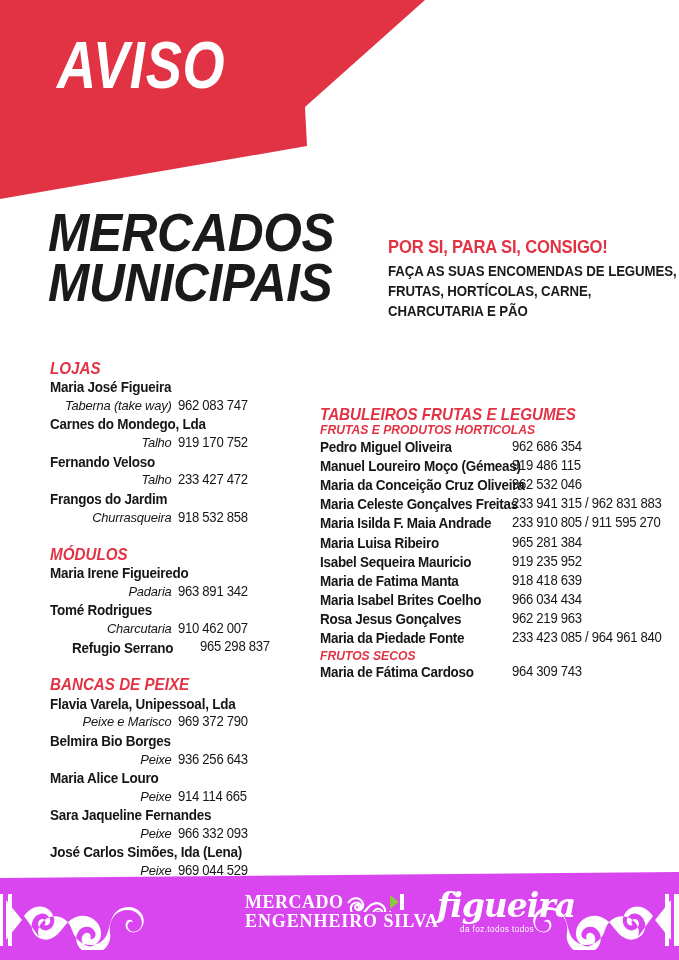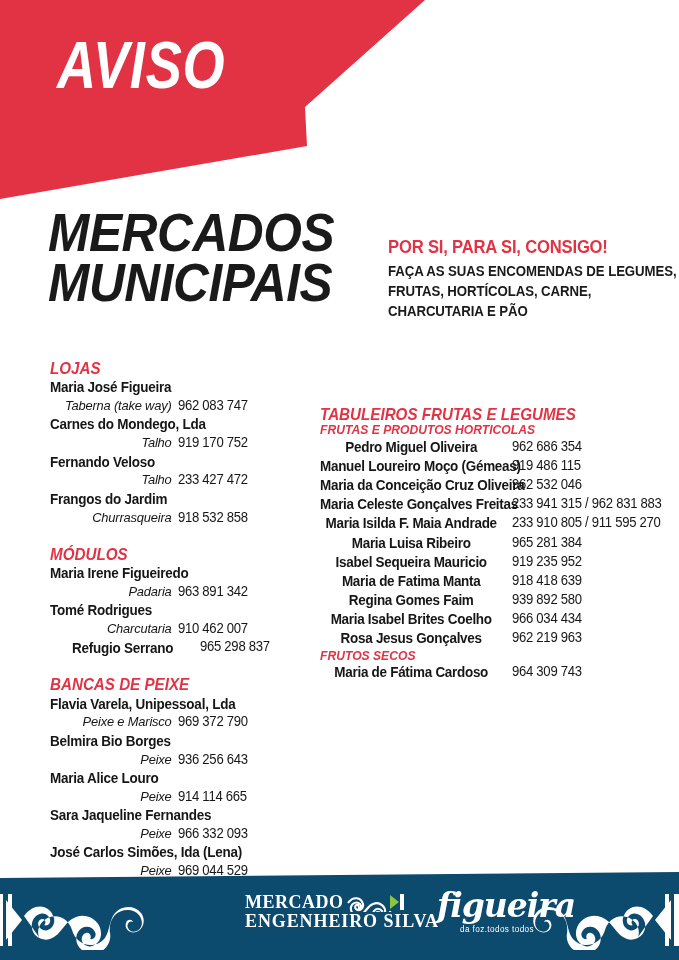--- a/index.html
+++ b/index.html
@@ -92,37 +92,37 @@
     white-space:nowrap;
   }
   .inline-row{ display:flex;justify-content:center; }
   .inline-row .entry-name{ width:128px; flex:0 0 128px; }
   .sec-head-wrap{ margin-top:18px; margin-bottom:1px; }
 
   
   .col-right{
     position:absolute; left:320px; top:405px; width:350px;
   }
-  .r-row{ display:flex; line-height:1.35;text-align:center; }
+  .r-row{ display:flex; line-height:1.35; }
   .r-name{
     font-size:14.2px; font-weight:bold; color:#161616;
     width:192px; flex:0 0 192px; letter-spacing:-0.3px;
     transform:scaleX(0.95); transform-origin:left center;
     white-space:nowrap;
   }
   .r-phone{
     font-size:13.8px; color:#161616; letter-spacing:-0.3px;
     transform:scaleX(0.95); transform-origin:left center;
     white-space:nowrap;
   }
 
   
   .footer{
     position:absolute; left:0; bottom:0; width:679px; height:88px;
-    background:#0c4a6e;
+    background:#d946ef;
     clip-path: polygon(0 6px, 679px 0, 679px 88px, 0 88px);
   }
   .flourish{ position:absolute; top:18px; }
   .flourish.left{ left:-6px; }
   .flourish.right{ right:-4px; }
 
   .logo-mes{
     position:absolute; left:245px; top:20px;
     color:#ffffff; text-align:left;
     font-family:"Liberation Serif", serif;
@@ -269,30 +269,30 @@
     </div>
     <div class="r-row">
       <div class="r-name">Isabel Sequeira Mauricio</div>
       <div class="r-phone">919 235 952</div>
     </div>
     <div class="r-row">
       <div class="r-name">Maria de Fatima Manta</div>
       <div class="r-phone">918 418 639</div>
     </div>
     <div class="r-row">
-      <div class="r-name">Regina Gomes Faim</div>
-      <div class="r-phone">939 892 580</div>
-    </div>
-    <div class="r-row">
       <div class="r-name">Maria Isabel Brites Coelho</div>
       <div class="r-phone">966 034 434</div>
     </div>
     <div class="r-row">
       <div class="r-name">Rosa Jesus Gonçalves</div>
       <div class="r-phone">962 219 963</div>
+    </div>
+    <div class="r-row">
+      <div class="r-name">Maria da Piedade Fonte</div>
+      <div class="r-phone">233 423 085 / 964 961 840</div>
     </div>
     <div class="sec-head sub">FRUTOS SECOS</div>
     <div class="r-row">
       <div class="r-name">Maria de Fátima Cardoso</div>
       <div class="r-phone">964 309 743</div>
     </div>
   </div>
 
 <div class="footer">
 

